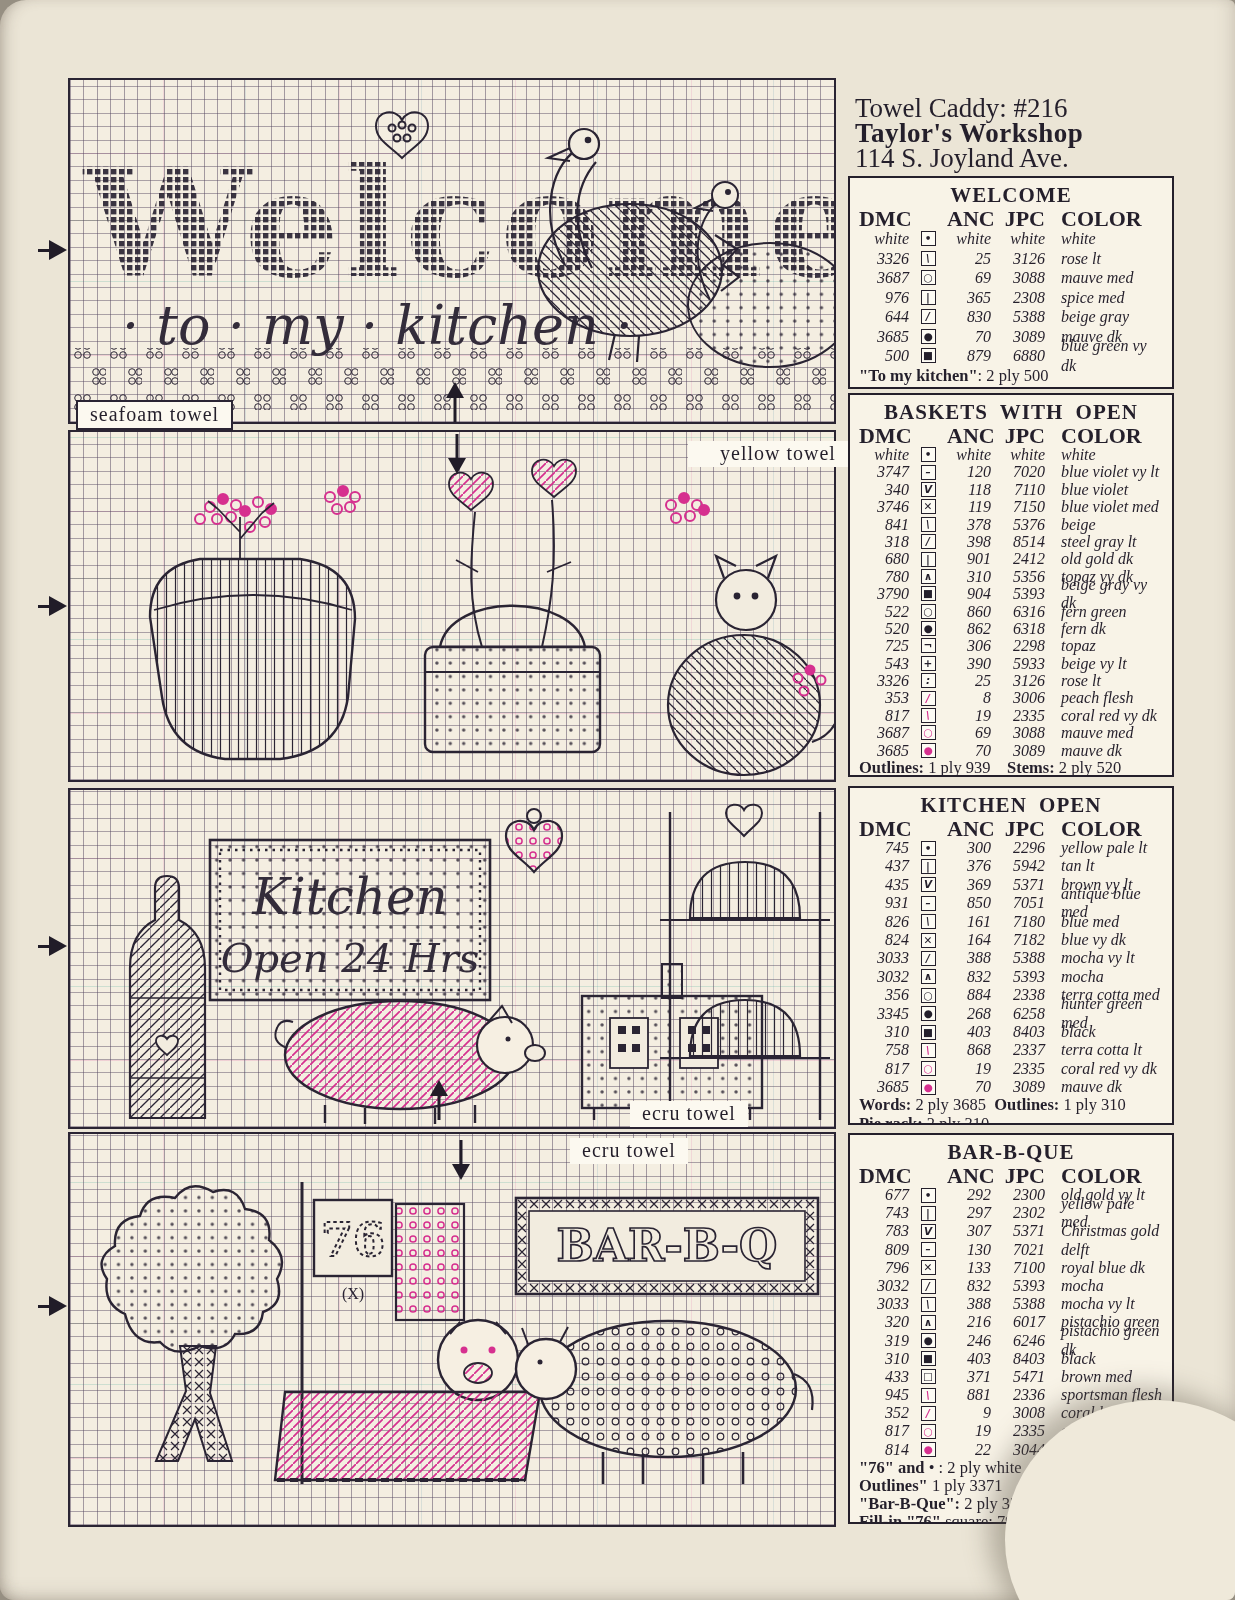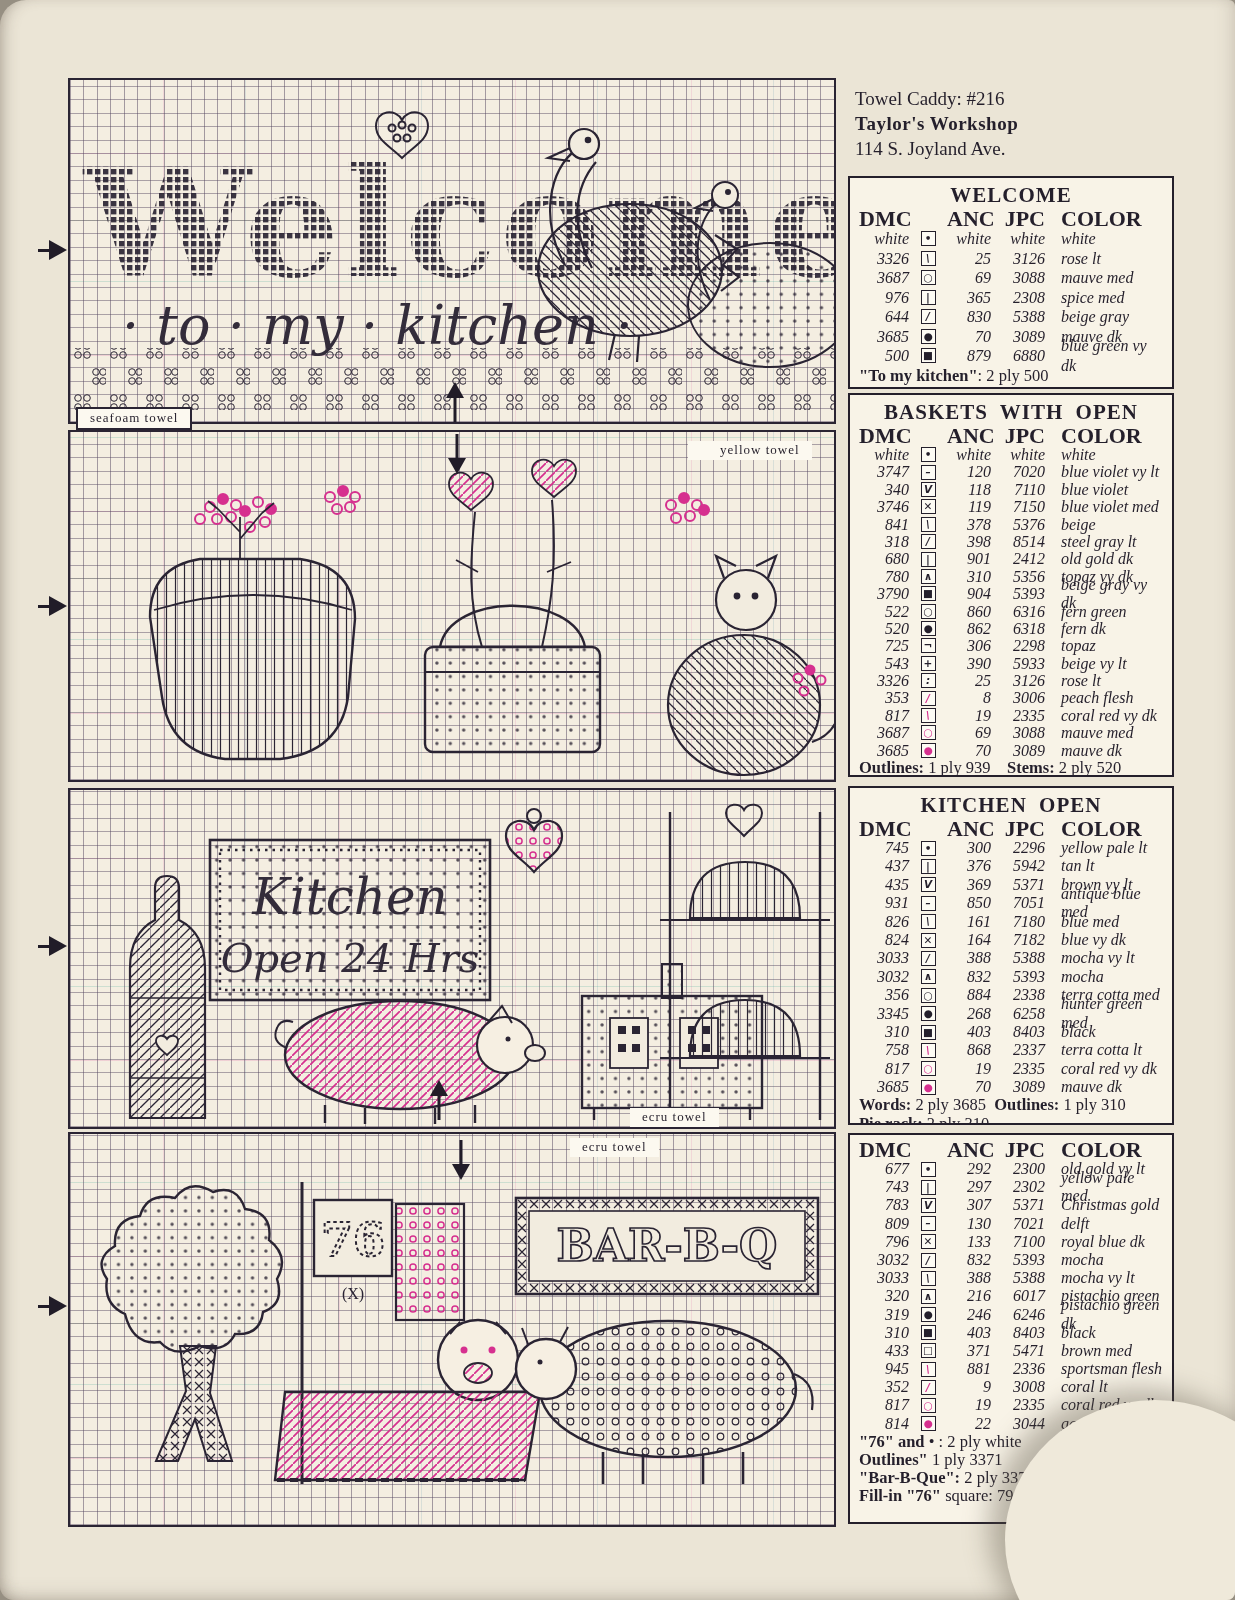--- a/index.html
+++ b/index.html
@@ -10,28 +10,28 @@
   .curl{position:absolute;right:-70px;bottom:-80px;width:300px;height:280px;border-radius:50%;
         background:#efe9da;box-shadow:-16px -12px 26px rgba(92,84,70,.4);}
   
   .panel{position:absolute;left:68px;width:764px;border:2.6px solid #2a2433;background-color:#f4eee1;
     background-image:
       repeating-linear-gradient(90deg, rgba(82,68,94,.5) 0 1px, transparent 1px 13.4px),
       repeating-linear-gradient(0deg,  rgba(82,68,94,.46) 0 1px, transparent 1px 13.4px),
       repeating-linear-gradient(0deg, transparent 0 66px, rgba(214,48,143,.16) 66px 67px, transparent 67px 140px, rgba(0,140,120,.16) 140px 141px, transparent 141px 201px, rgba(90,150,60,.18) 201px 202px),
       repeating-linear-gradient(90deg, transparent 0 93px, rgba(214,48,143,.12) 93px 94px, transparent 94px 175px, rgba(60,130,160,.15) 175px 176px);}
   .panel svg{position:absolute;left:0;top:0;}
-  .towel-label{position:absolute;background:#fcf9f0;padding:1px 12px 2px;font-size:13px;letter-spacing:1px;white-space:nowrap;}
+  .towel-label{position:absolute;background:#fcf9f0;padding:1px 12px 2px;font-size:20px;letter-spacing:1px;white-space:nowrap;}
   .towel-label.boxed{border:2.4px solid #2a2433;}
   .larrow{position:absolute;width:30px;height:20px;}
   .larrow .tail{position:absolute;left:0;top:8.5px;width:13px;height:3px;background:#211c28;}
   .larrow .head{position:absolute;left:11px;top:0;width:0;height:0;border-top:10px solid transparent;border-bottom:10px solid transparent;border-left:18px solid #211c28;}
   .varrow{position:absolute;}
   
-  .addr{position:absolute;left:855px;top:86px;width:330px;font-size:19px;line-height:25px;}
+  .addr{position:absolute;left:855px;top:96px;width:330px;font-size:27px;line-height:25px;}
   .addr .co{font-weight:bold;letter-spacing:.5px;}
   .legend-box{position:absolute;left:848px;width:326px;border:2.6px solid #241f2b;background:#f8f3e7;
               padding:4px 9px 2px 9px;box-sizing:border-box;overflow:hidden;}
   .ltitle{text-align:center;font-weight:bold;font-size:21px;letter-spacing:1px;word-spacing:6px;line-height:26px;}
   .lhead,.lrow{display:flex;align-items:center;}
   .lhead{font-weight:bold;font-size:22px;line-height:21px;height:21px;}
   .lrow{font-size:16px;line-height:var(--rh,18px);height:var(--rh,18px);font-style:italic;}
   .c-dmc{width:50px;text-align:right;}
   .c-sym{width:38px;display:flex;justify-content:center;align-items:center;}
   .c-anc{width:44px;text-align:right;}
@@ -731,20 +731,21 @@
           <span class="c-jpc">3089</span>
           <span class="c-col">mauve dk</span>
         </div>
       </div>
       <div class="lnotes">
         <div class="lnote"><b>Words:</b> 2 ply 3685 <b>Outlines:</b> 1 ply 310</div>
         <div class="lnote"><b>Pie rack:</b> 2 ply 310</div>
       </div>
   </div>
   <div class="legend-box" style="top:1133px;height:391px;--rh:18.2px;">
+    <div class="ltitle">BAR-B-QUE</div>
     <div class="lhead">
         <span class="h-dmc">DMC</span>
         <span class="h-sym"></span>
         <span class="h-anc">ANC</span>
         <span class="h-jpc">JPC</span>
         <span class="c-col">COLOR</span>
       </div>
     <div class="lrows">
         <div class="lrow">
           <span class="c-dmc">677</span>

